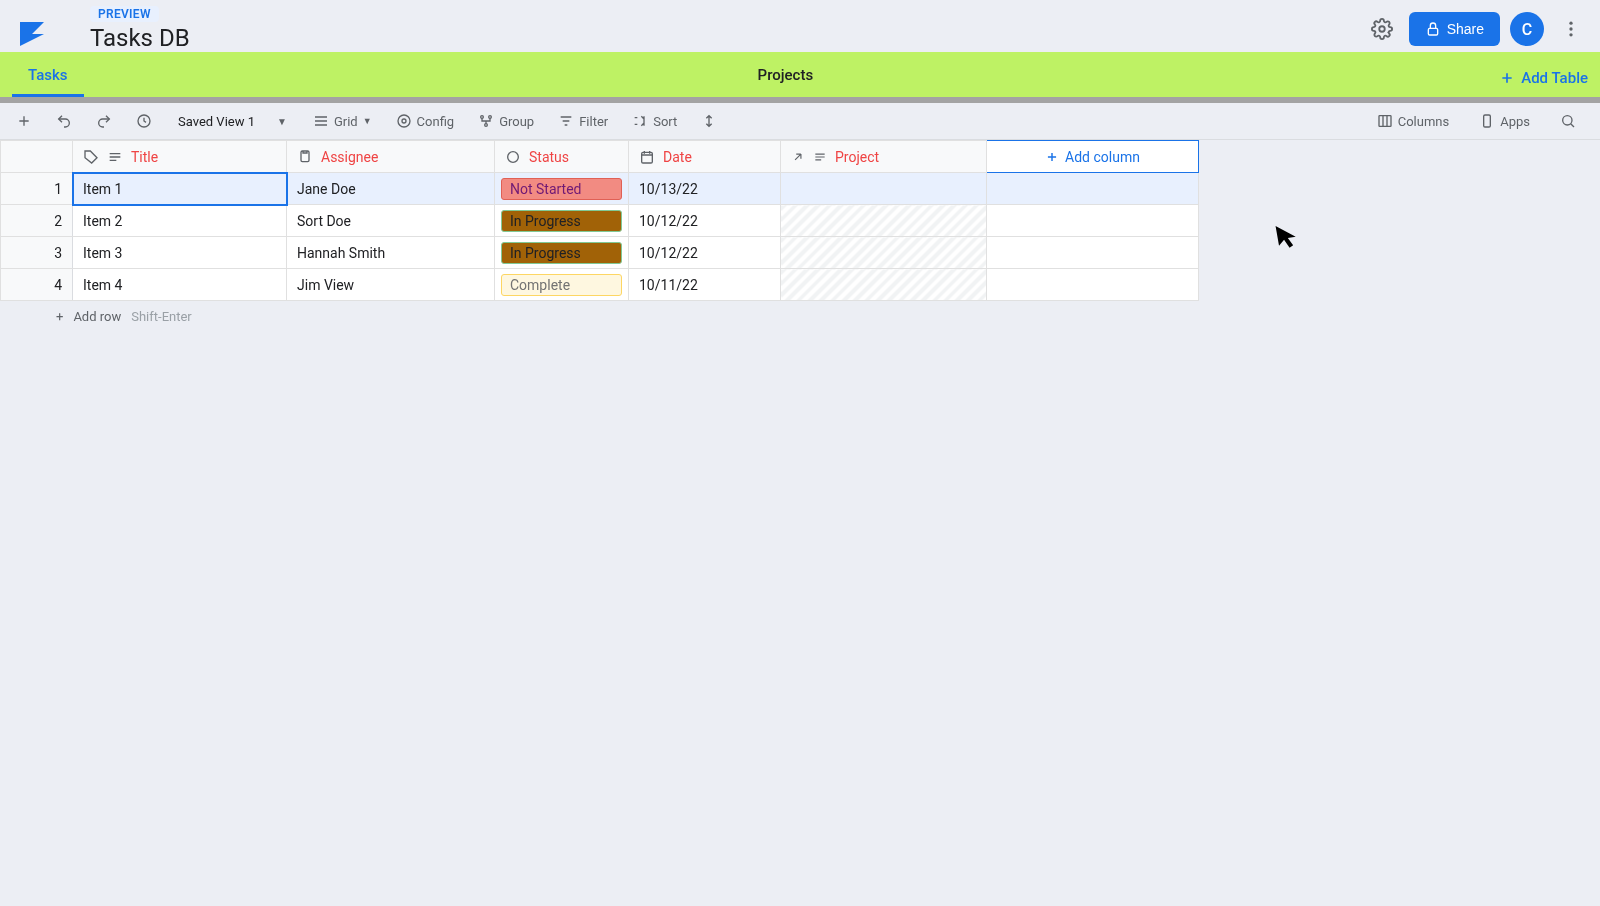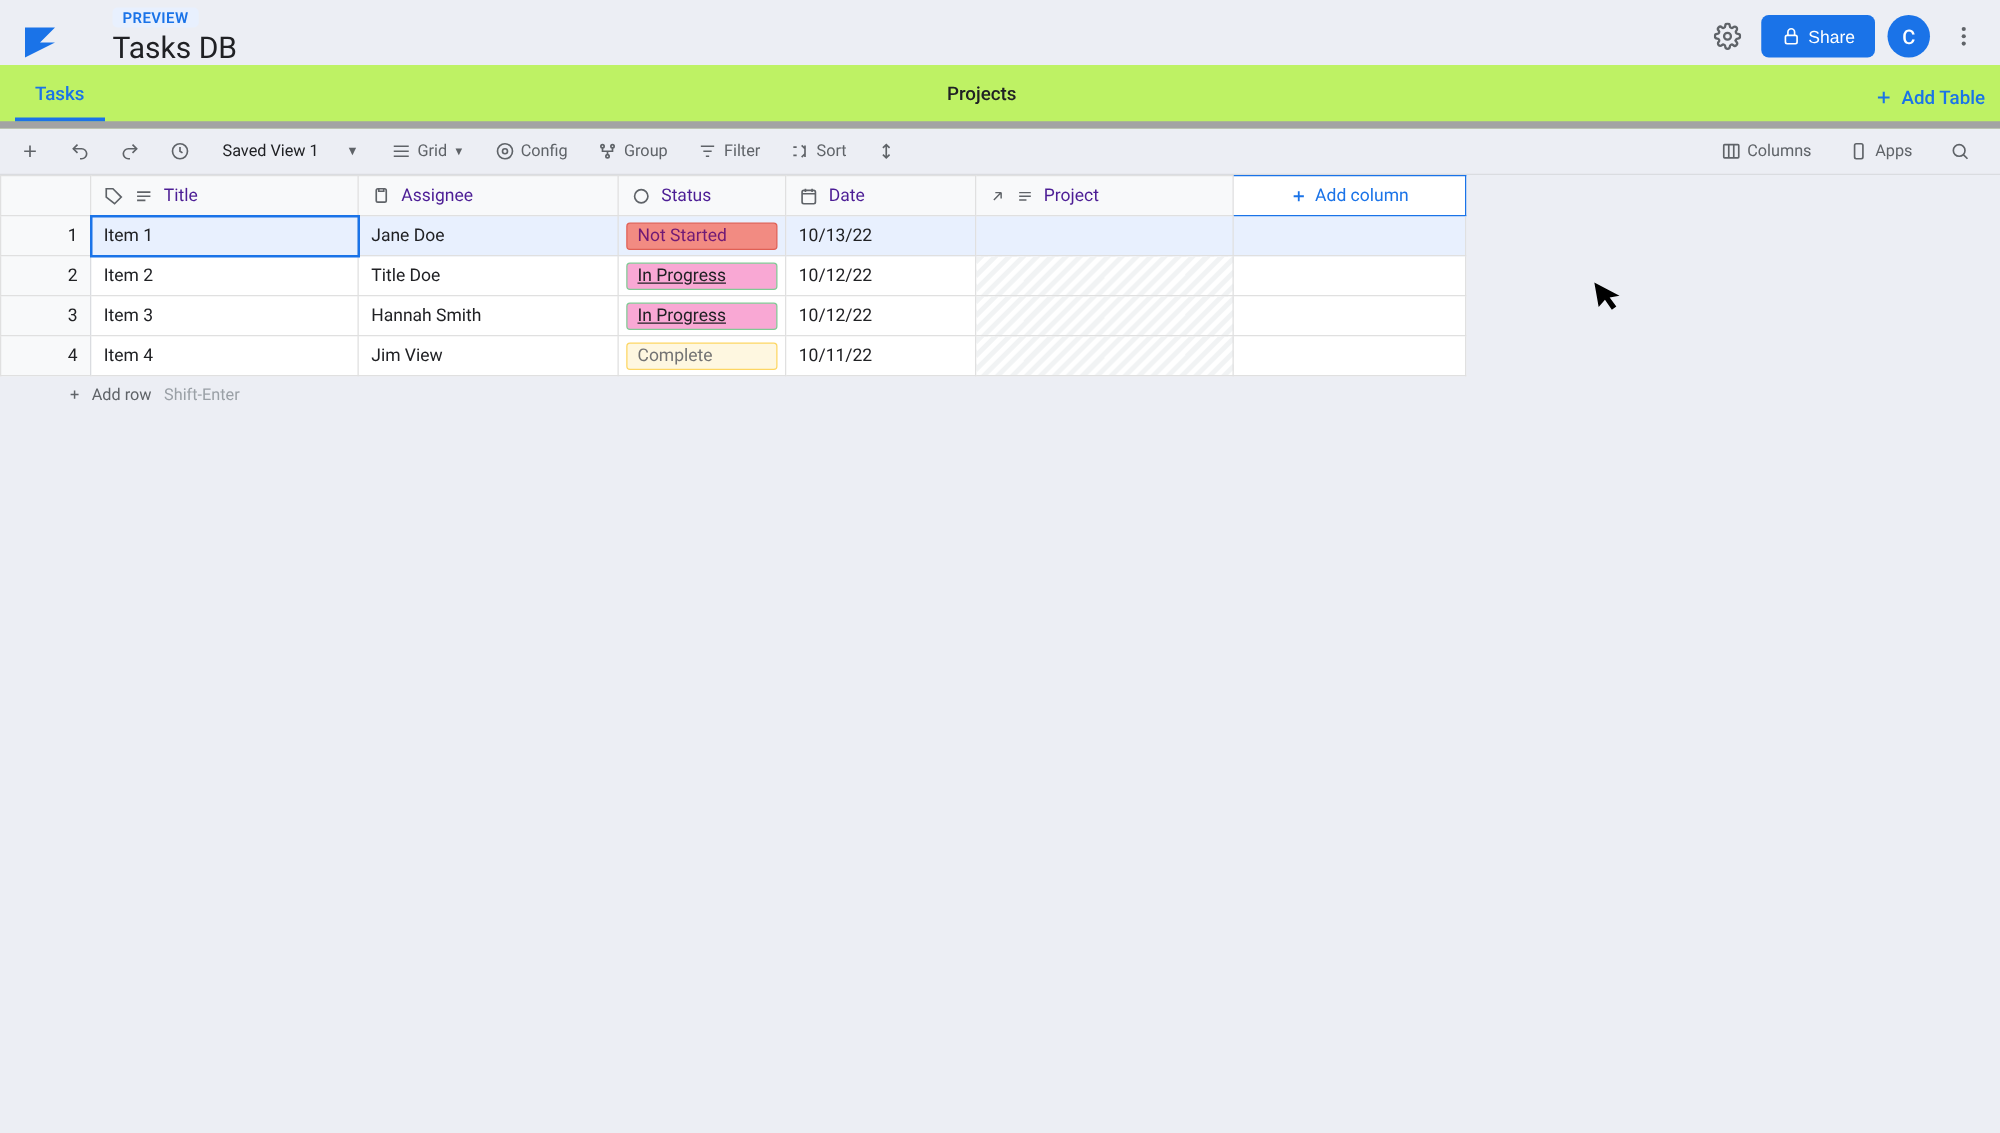--- a/index.html
+++ b/index.html
@@ -126,32 +126,32 @@
 }
 .grid th, .grid td {
   border: 1px solid #e0e0e0;
   text-align: left;
   font-weight: 400;
   height: 32px;
   vertical-align: middle;
 }
 .grid thead th {
   background:#f8f9fa;
-  color:#4c1d95;
+  color:#ef4444;
   font-size: 14px;
   padding: 0 10px;
 }
 .rownum-col { width:72px; text-align:right !important; padding-right:10px !important; color:#5f6368; font-size:13px; }
 .rownum-head { width:72px; background:#f8f9fa; }
 .title-col { width:214px; }
 .assignee-col { width:208px; }
 .status-col { width:134px; }
 .date-col { width:152px; }
 .project-col { width:206px; }
-.addcol-col { width:186px; }
+.addcol-col { width:212px; }
 
 .col-header { display:flex; align-items:center; gap:8px; }
 .col-header svg { width:16px; height:16px; color:#5f6368; }
 
 .grid td { padding: 0 10px; font-size:14px; color:#202124; }
 .grid td.rownum-col { background:#f8f9fa; border-right:1px solid #dadce0; }
 
 .cell-selected {
   outline: 2px solid #1a73e8;
   outline-offset: -1px;
@@ -161,21 +161,21 @@
 
 .status-pill {
   display:inline-block;
   border:1px solid;
   border-radius:3px;
   padding: 2px 8px;
   font-size:14px;
   width: calc(100% - 0px);
 }
 .status-notstarted { background:#f28b82; border-color:#e06055; color:#701a75; }
-.status-inprogress { background:#f9a8d4; border-color:#81c995; color:#202124;text-decoration:underline; }
+.status-inprogress { background:#a16207; border-color:#81c995; color:#202124; }
 .status-complete { background:#fef7e0; border-color:#fdd663; color:#737373; }
 
 .add-col-header {
   color:#1a73e8 !important;
   text-align:center;
   cursor:pointer;
   background:#fff !important;
   border:1px solid #1a73e8 !important;
 }
 .add-col-header-inner { display:flex; align-items:center; justify-content:center; gap:6px; }
@@ -415,21 +415,21 @@
           <td class="title-col cell-selected">Item 1</td>
           <td class="assignee-col">Jane Doe</td>
           <td class="status-col" style="padding: 0px 6px;"><span class="status-pill status-notstarted">Not Started</span></td>
           <td class="date-col">10/13/22</td>
           <td class="project-col hatched"></td>
           <td class="addcol-col"></td>
         </tr>
         <tr>
           <td class="rownum-col">2</td>
           <td class="title-col">Item 2</td>
-          <td class="assignee-col">Title Doe</td>
+          <td class="assignee-col">Sort Doe</td>
           <td class="status-col" style="padding: 0px 6px;"><span class="status-pill status-inprogress">In Progress</span></td>
           <td class="date-col">10/12/22</td>
           <td class="project-col hatched"></td>
           <td class="addcol-col"></td>
         </tr>
         <tr>
           <td class="rownum-col">3</td>
           <td class="title-col">Item 3</td>
           <td class="assignee-col">Hannah Smith</td>
           <td class="status-col" style="padding: 0px 6px;"><span class="status-pill status-inprogress">In Progress</span></td>

